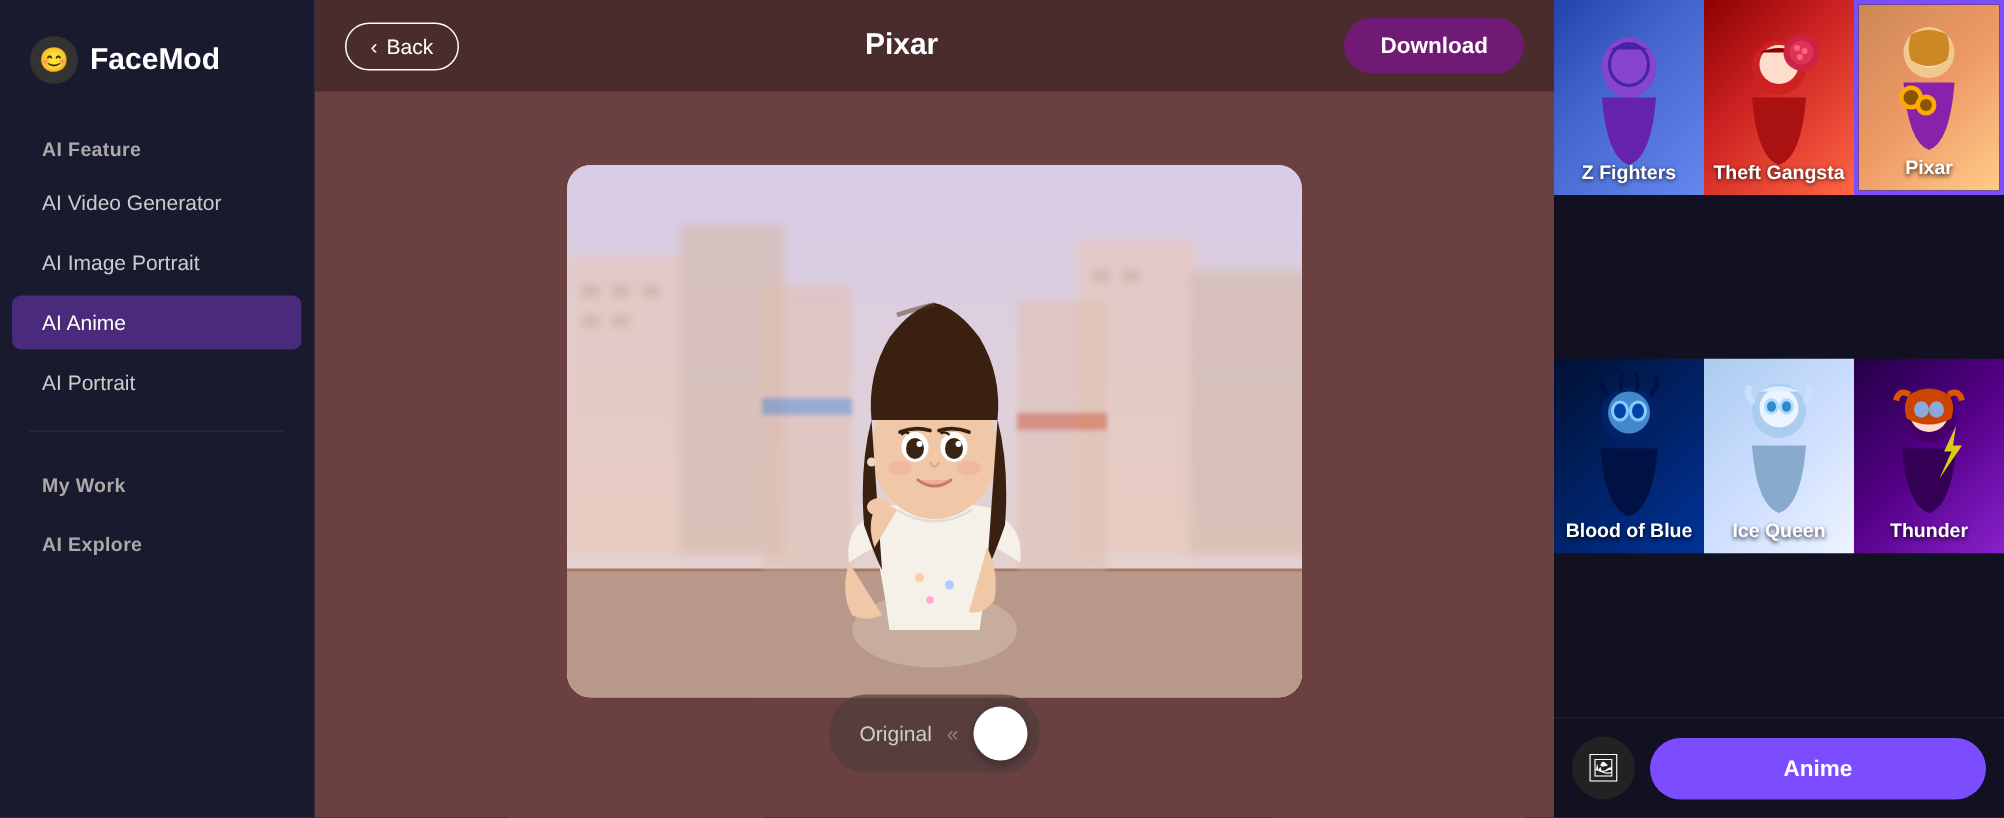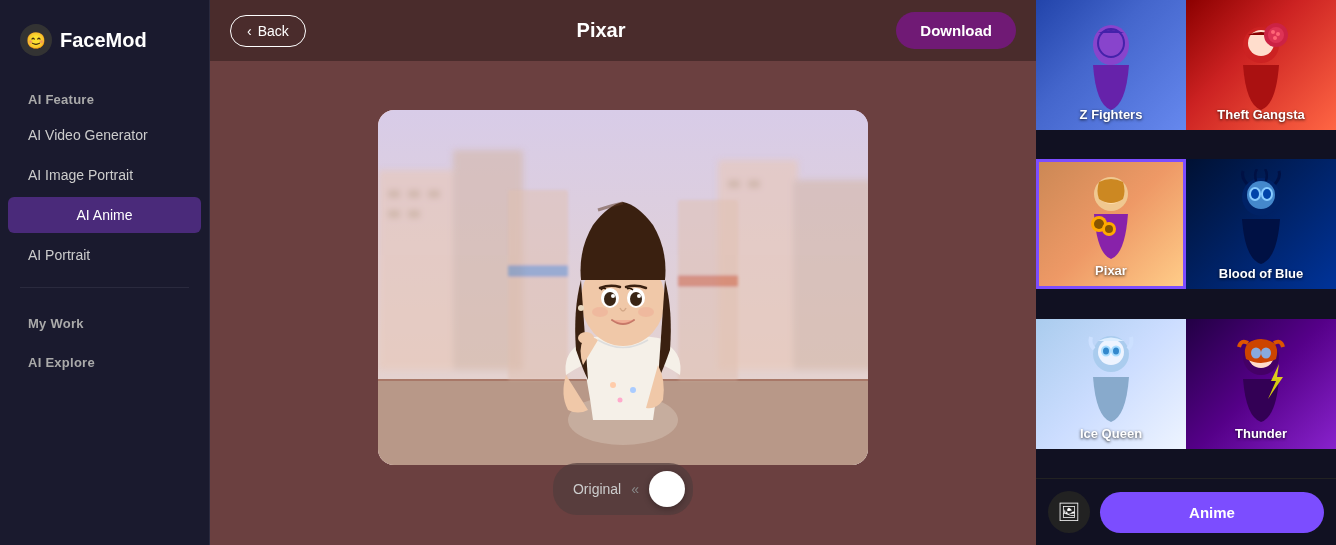--- a/index.html
+++ b/index.html
@@ -56,21 +56,20 @@
       padding: 10px 20px;
       cursor: pointer;
       border-radius: 6px;
       margin: 2px 8px;
       color: #ccc;
       font-size: 14px;
     }
     .sidebar-item.active {
       background: #4a2a7a;
       color: #fff;
-      justify-content: center;
     }
     .sidebar-divider {
       height: 1px;
       background: #2a2a3e;
       margin: 12px 20px;
     }
 
     
     .main {
       flex: 1;
@@ -176,21 +175,21 @@
     .right-panel {
       width: 300px;
       background: #111122;
       display: flex;
       flex-direction: column;
       overflow-y: auto;
       flex-shrink: 0;
     }
     .style-grid {
       display: grid;
-      grid-template-columns: 1fr 1fr;
+      grid-template-columns: 1fr 1fr 1fr;
       gap: 0;
       flex: 1;
     }
     .style-card {
       position: relative;
       cursor: pointer;
       overflow: hidden;
       height: 130px;
     }
     .style-card.selected {

